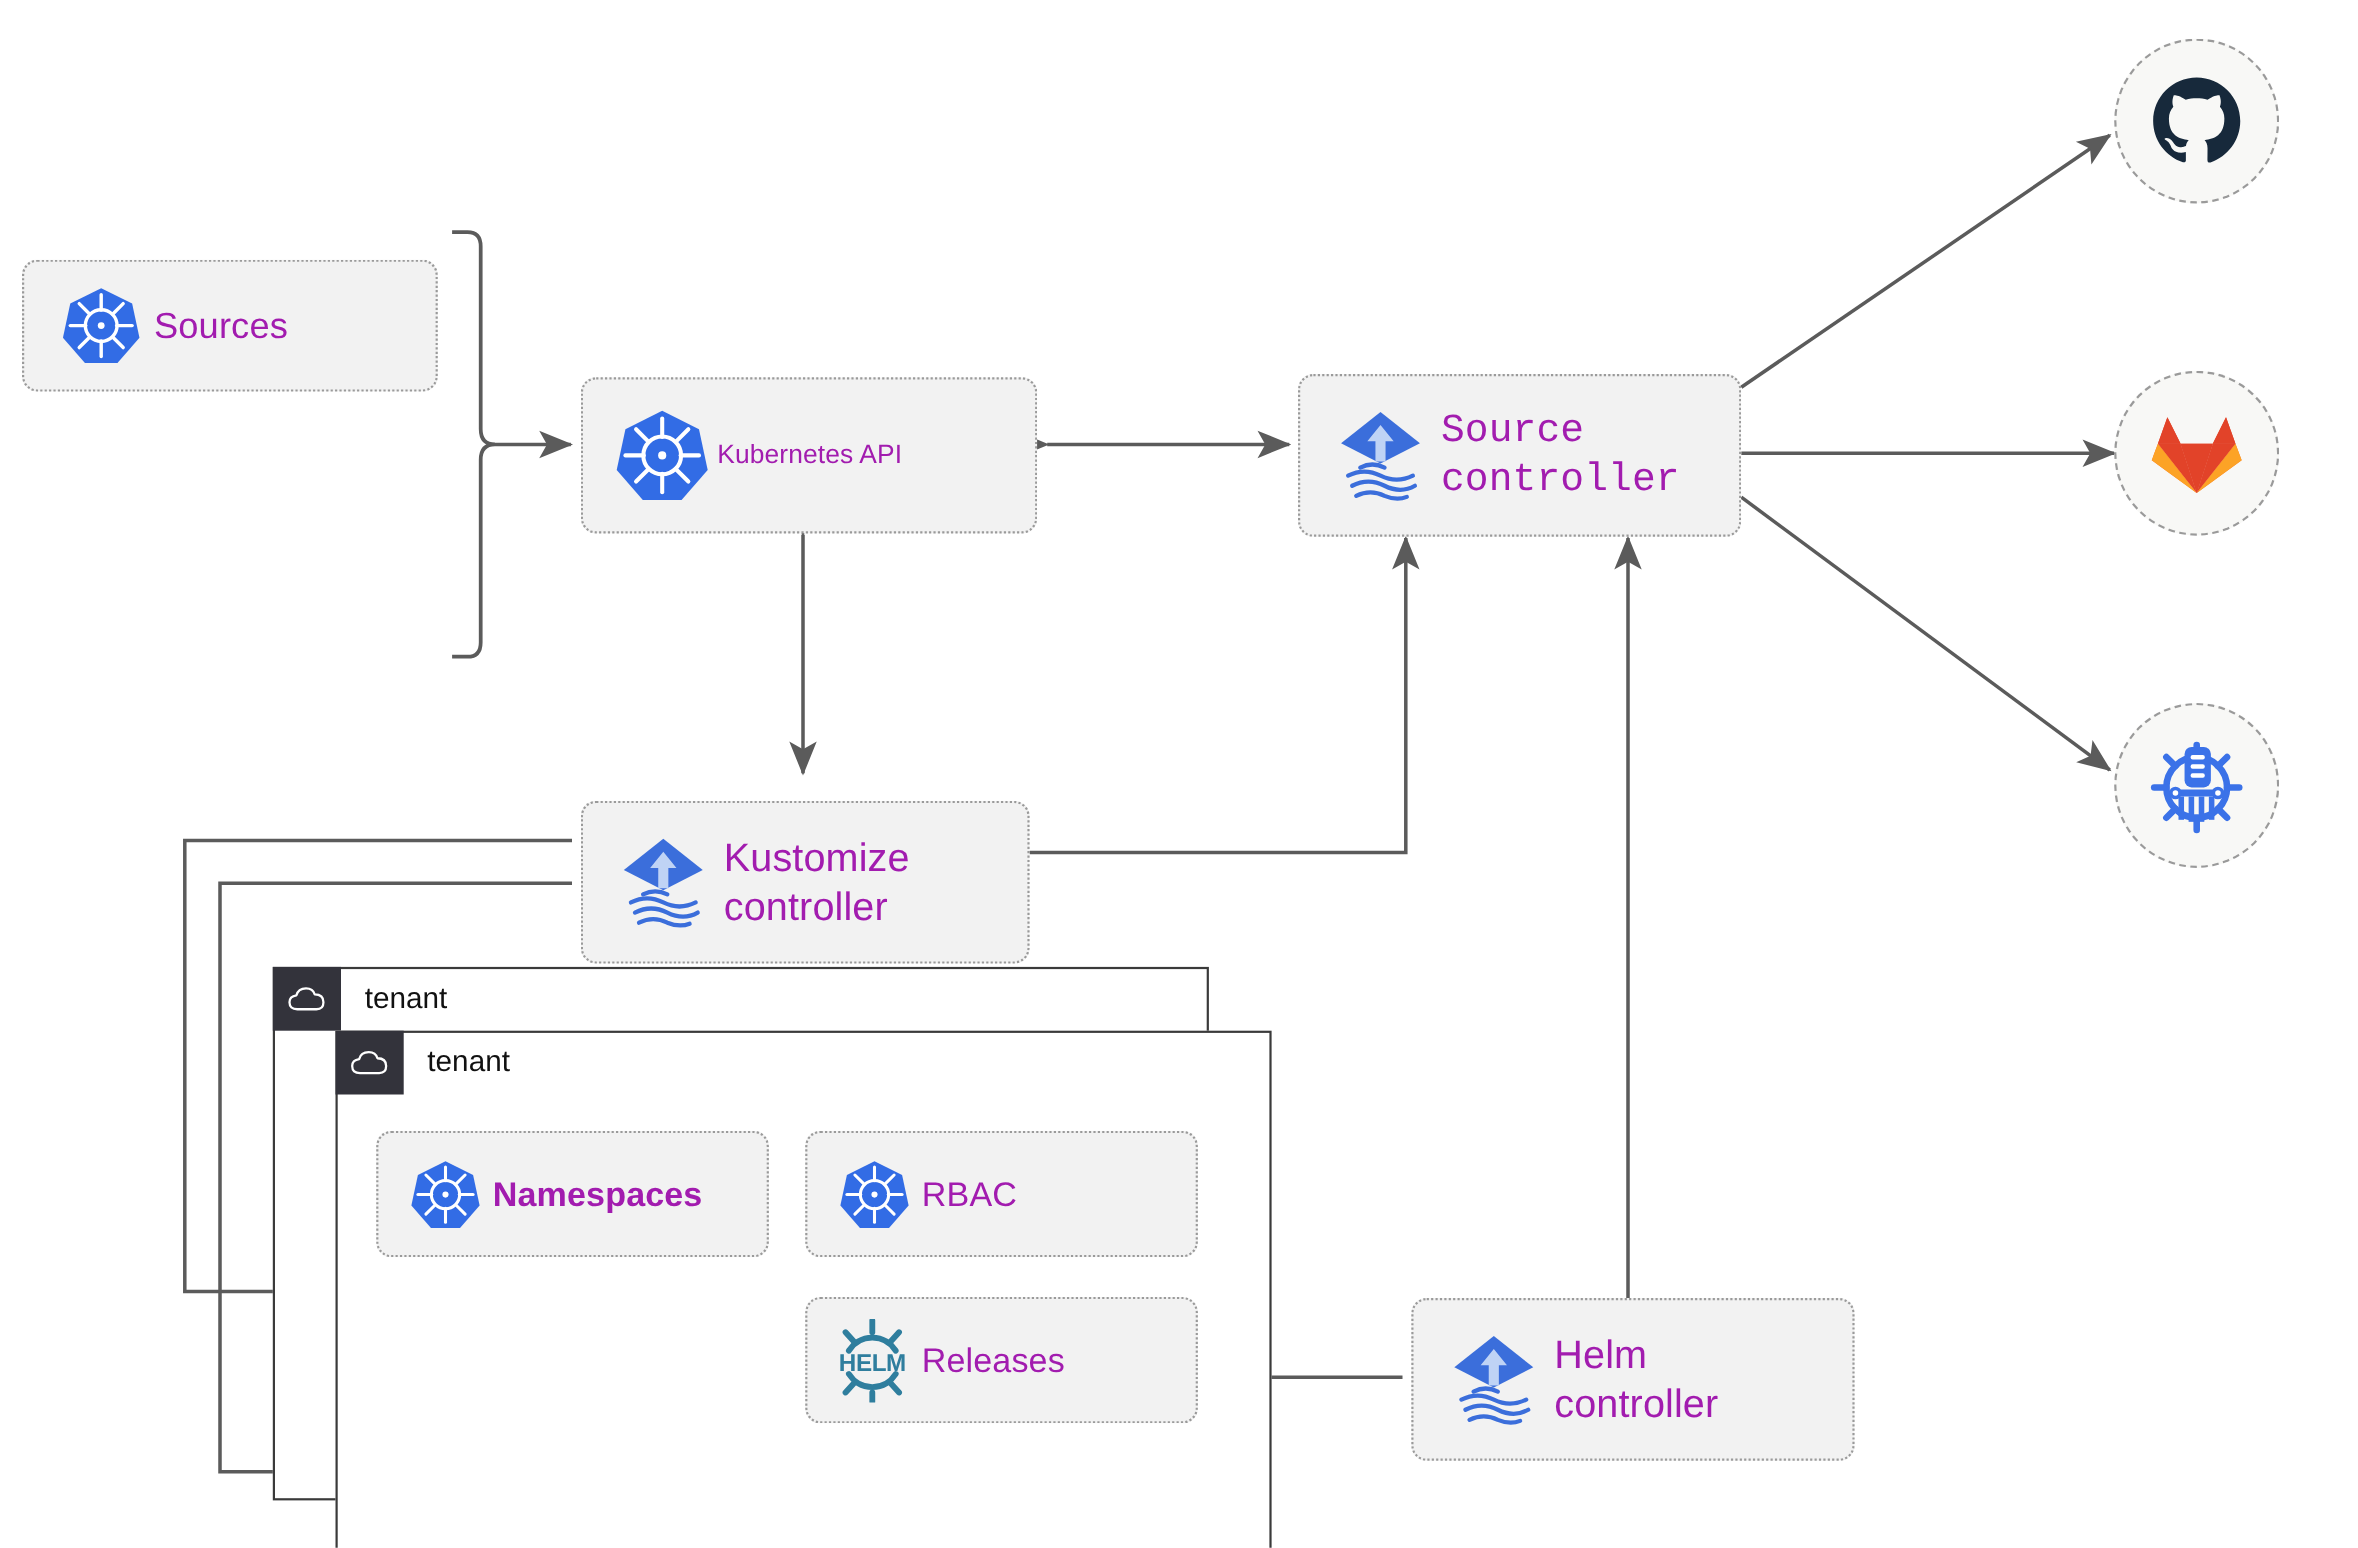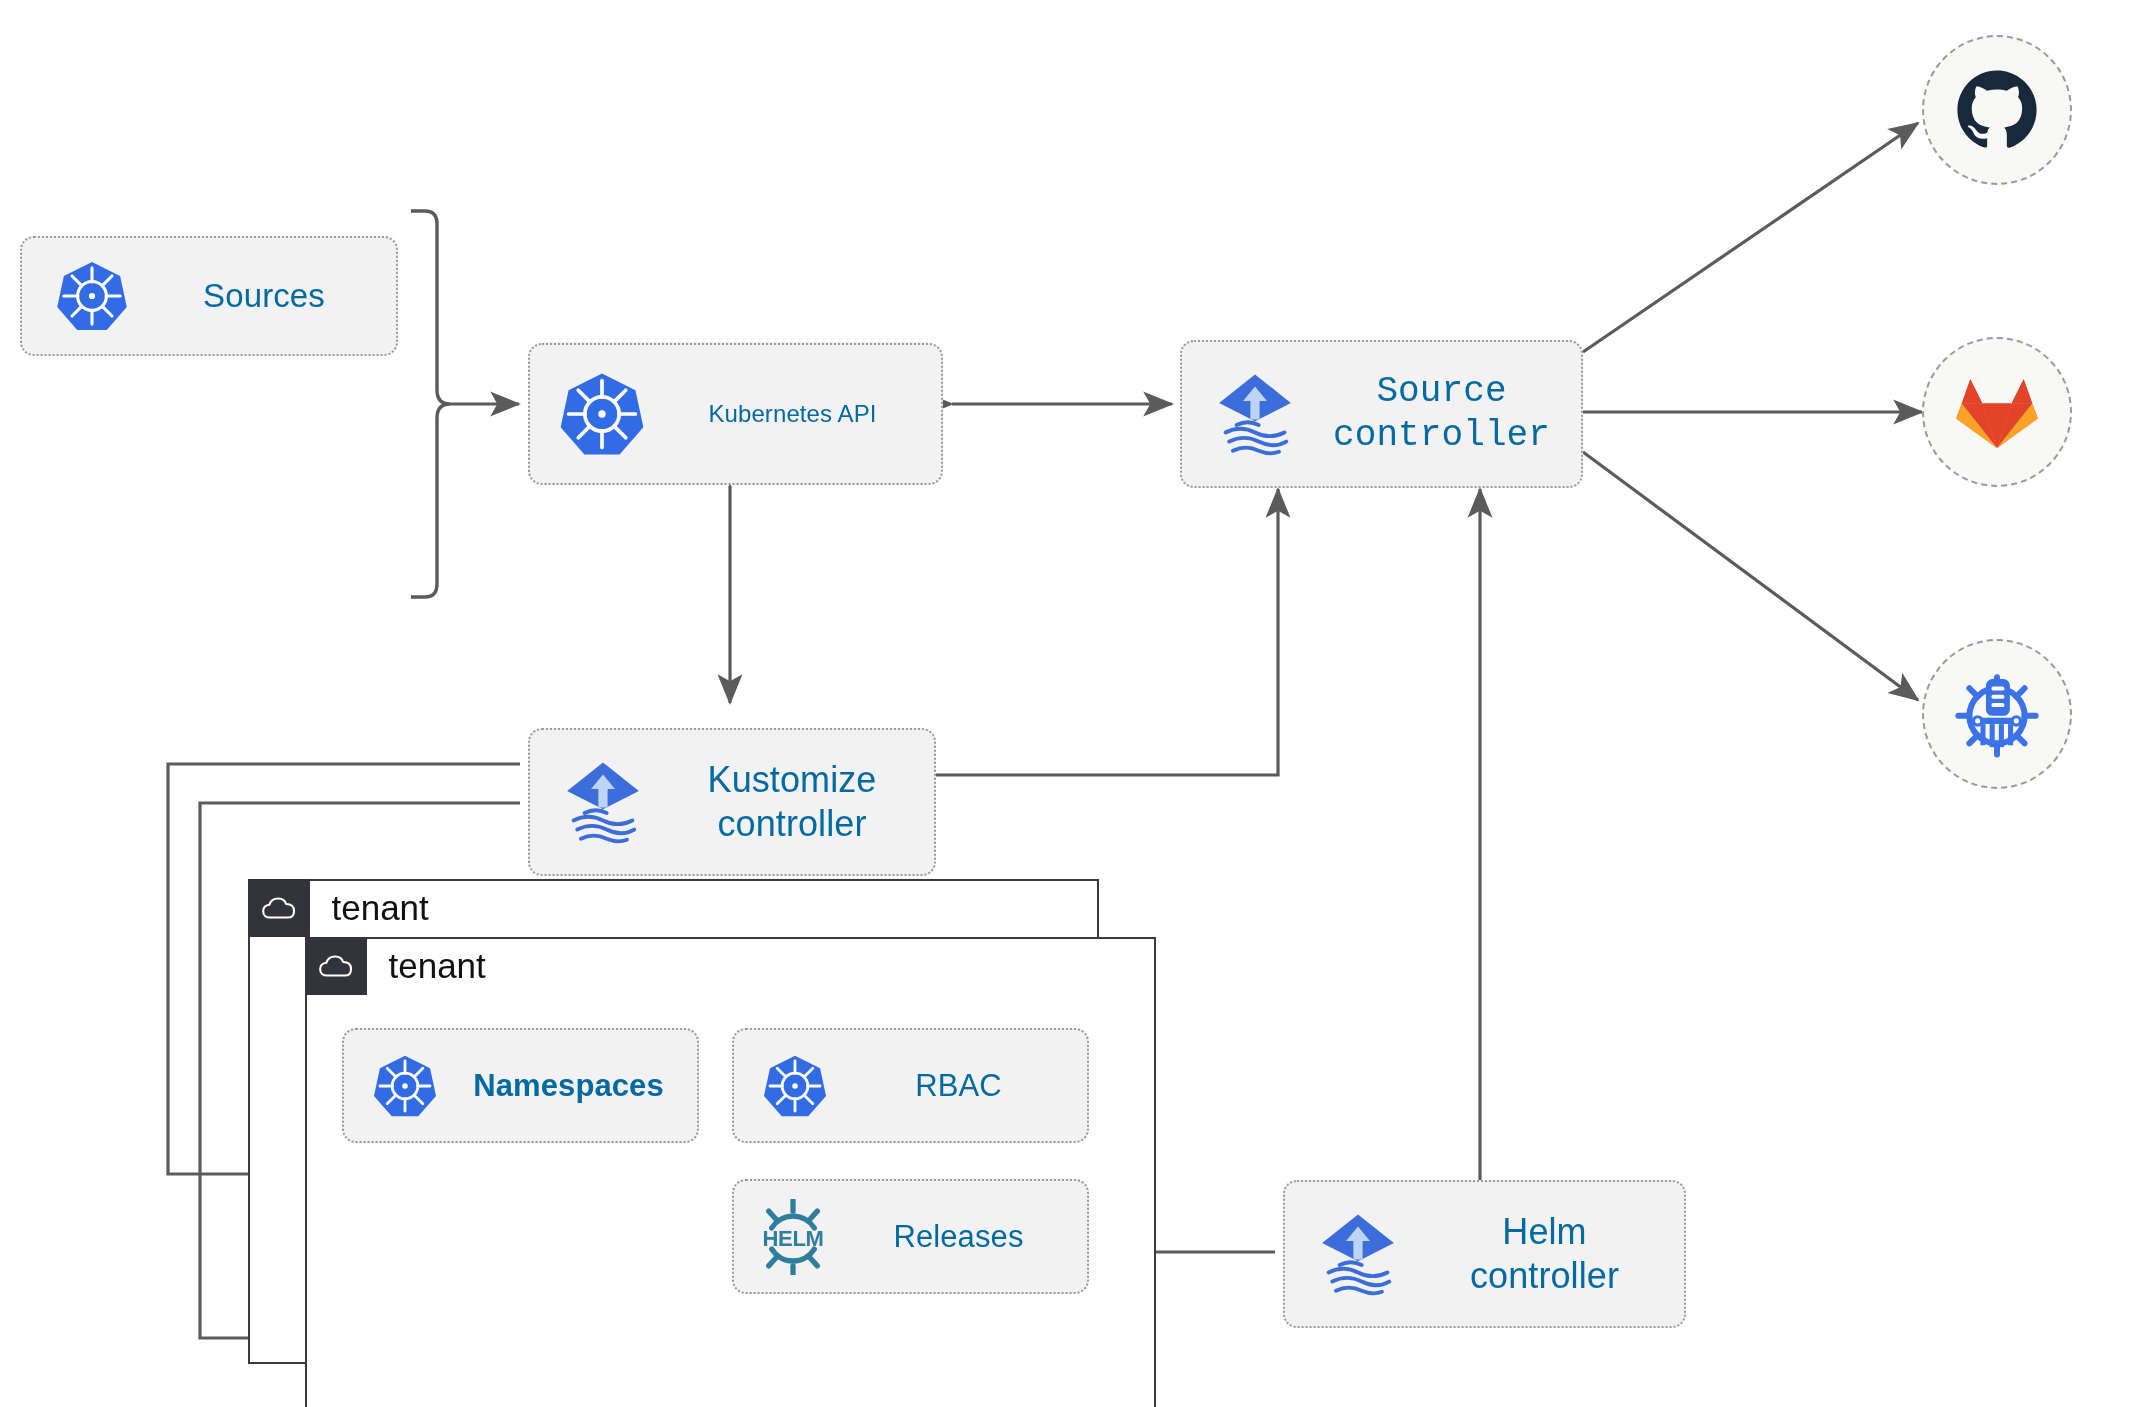--- a/index.html
+++ b/index.html
@@ -12,21 +12,21 @@
   #edges{position:absolute;left:0;top:0;width:2144px;height:1407px;pointer-events:none;}
 
   
   .node{
     position:absolute;box-sizing:border-box;
     background:#f2f2f2;border:2.5px dotted #9a9a9a;border-radius:14px;
     display:flex;align-items:center;
   }
   .node .ico{flex:0 0 auto;display:flex;align-items:center;justify-content:center;}
   .node .lbl{
-    flex:1 1 auto;text-align:center;color:#0369a1;line-height:1.22;
+    flex:1 1 auto;text-align:left;color:#a21caf;line-height:1.22;
     font-size:33px;letter-spacing:.1px;padding-right:8px;
   }
   .node.small .lbl{font-size:31px;}
 
   
   .provider{
     position:absolute;box-sizing:border-box;width:150px;height:150px;border-radius:50%;
     background:#f8f8f6;border:2.5px dashed #9a9a9a;
     display:flex;align-items:center;justify-content:center;
   }
@@ -38,21 +38,21 @@
   }
   .tenant .thead{
     position:absolute;left:-2.5px;top:-2.5px;height:58px;
     display:flex;align-items:center;
   }
   .tenant .tbadge{
     width:62px;height:58px;background:#33333b;
     display:flex;align-items:center;justify-content:center;
   }
   .tenant .tname{
-    font-size:35px;color:#111;padding-left:22px;white-space:nowrap;
+    font-size:27px;color:#111;padding-left:22px;white-space:nowrap;
   }
 
   .k8s-svg{display:block;}
 </style>
 </head>
 <body>
 
 <div id="canvas">
 
   <svg id="edges" viewBox="0 0 2144 1407" xmlns="http://www.w3.org/2000/svg">

